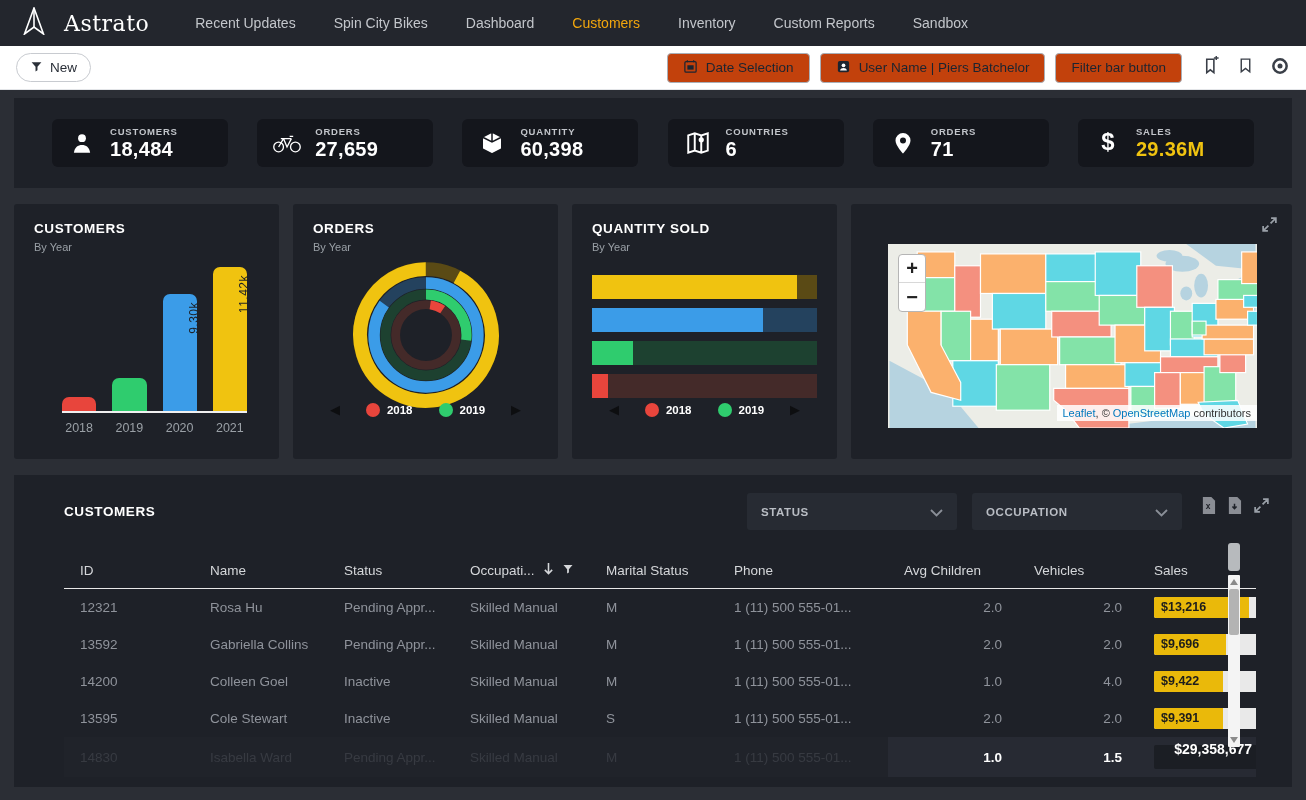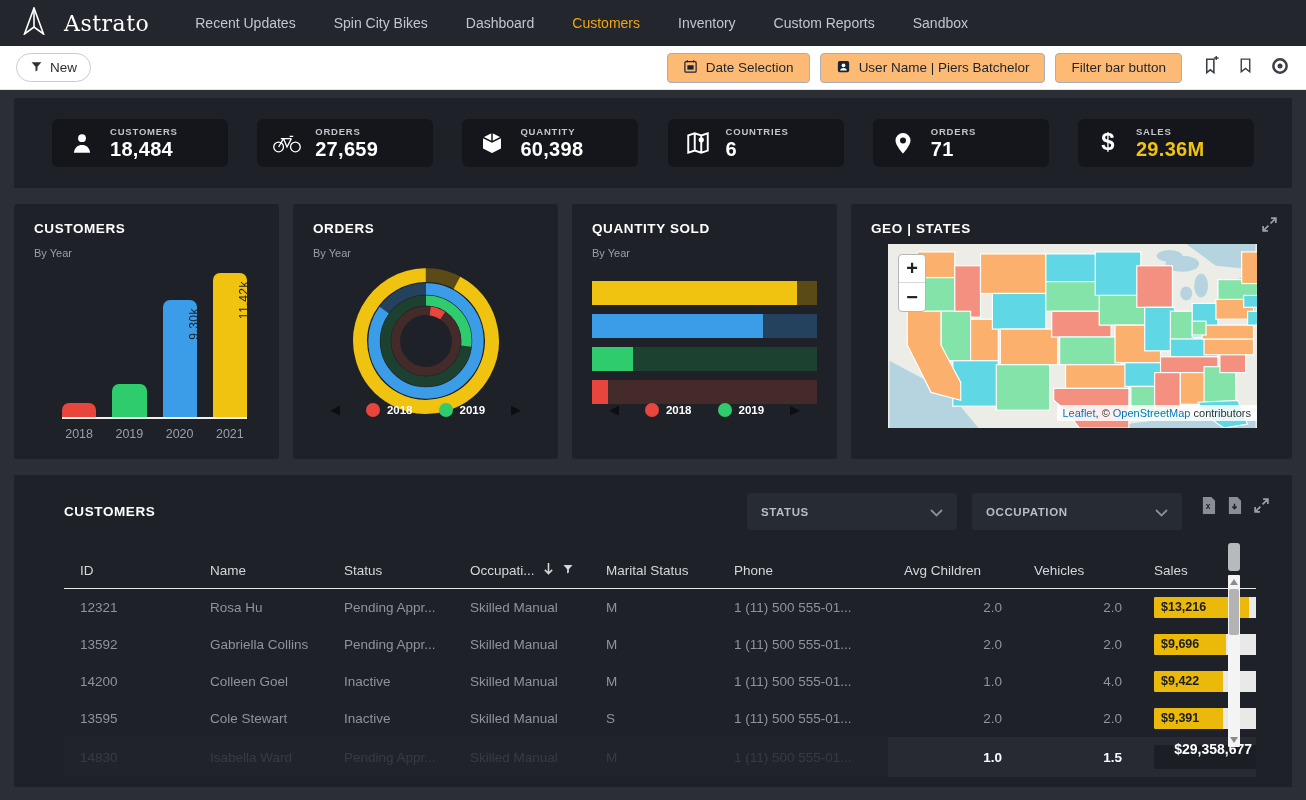--- a/index.html
+++ b/index.html
@@ -11,37 +11,37 @@
   .logo { display:flex; align-items:center; gap:18px; color:#fff; }
   .logo-text { font-family:"DejaVu Serif",serif; font-size:22px; letter-spacing:.5px; }
   .nav-items { display:flex; margin-left:46px; gap:38px; }
   .nav-item { color:#c3c6cb; font-size:14px; cursor:pointer; white-space:nowrap; }
   .nav-item.active { color:#f2a60d; }
 
   
   .toolbar { height:44px; background:#fff; display:flex; align-items:center; justify-content:space-between; padding:0 16px; border-bottom:1px solid #e3e5e8; }
   .pill { border:1px solid #c8cbd0; border-radius:15px; height:29px; padding:0 13px; display:flex; align-items:center; gap:7px; font-size:13.5px; color:#2a2f38; background:#fff; cursor:pointer; }
   .tb-right { display:flex; align-items:center; gap:10px; }
-  .tb-btn { border:1px solid #a9afb8; border-radius:4px; height:30px; padding:0 15px; font-size:13.5px; color:#1c2430; display:flex; align-items:center; gap:8px; background:#fdba74; cursor:pointer; white-space:nowrap; }
+  .tb-btn { border:1px solid #a9afb8; border-radius:4px; height:30px; padding:0 15px; font-size:13.5px; color:#1c2430; display:flex; align-items:center; gap:8px; background:#c2410c; cursor:pointer; white-space:nowrap; }
   .tb-icons { display:flex; align-items:center; gap:16px; margin-left:10px; }
   .tb-icons svg { cursor:pointer; }
 
   
   main { padding:8px 14px 0 14px; }
   .kpi-band { background:#1e2128; height:90px; display:flex; align-items:center; justify-content:space-between; padding:0 38px; }
   .kpi-card { background:#14161c; border-radius:6px; width:176px; height:48px; display:flex; align-items:center; padding:0 15px; gap:13px; }
   .kpi-icon { width:30px; display:flex; justify-content:center; color:#fff; flex:none; }
   .kpi-label { font-size:9.5px; letter-spacing:.8px; color:#c2c5ca; font-weight:bold; }
   .kpi-value { font-size:20px; color:#fff; font-weight:bold; margin-top:1px; letter-spacing:.3px; }
 
   .charts-row { display:flex; gap:14px; margin-top:16px; height:255px; }
   .chart-card { background:#1e2128; border-radius:3px; width:265px; padding:17px 20px; position:relative; flex:none; }
   .map-card { flex:1; }
   .card-title { color:#fff; font-weight:bold; font-size:13.5px; letter-spacing:.6px; }
-  .card-sub { color:#9aa0a6; font-size:11px; margin-top:11px; }
+  .card-sub { color:#9aa0a6; font-size:11px; margin-top:5px; }
 
   
   .barchart { display:flex; align-items:flex-end; gap:16px; height:146px; margin:14px 12px 0 28px; border-bottom:2px solid #f0f0f0; }
   .bar { width:37px; border-radius:7px 7px 0 0; position:relative; }
   .bar-label { position:absolute; top:8px; left:50%; transform:translateX(-50%); writing-mode:vertical-rl; rotate:180deg; font-size:12px; color:#1d2026; letter-spacing:.5px; }
   .bar-years { display:flex; gap:16px; margin:8px 12px 0 28px; }
   .bar-years span { width:37px; text-align:center; color:#9aa0a6; font-size:12.5px; }
 
   
   .donut-wrap { display:flex; justify-content:center; margin-top:6px; }
@@ -328,21 +328,20 @@
           </span>
           <span class="legend-item">
             <span class="legend-dot" style="background: rgb(47, 204, 110);"></span>
             <span class="legend-label">2019</span>
           </span>
           <span class="legend-arrow">▶</span>
         </div>
     </div>
 
     <div class="chart-card map-card">
-      <div class="card-title">GEO | STATES</div>
       <span class="expand-btn">
         <svg width="17" height="17" viewBox="0 0 16 16" fill="none" stroke="#9aa0a8" stroke-width="1.6">
             <path d="M9.5 2h4.5v4.5M14 2L9 7M6.5 14H2V9.5M2 14l5-5"></path>
           </svg>
       </span>
       <div class="map-area">
         <div class="map-zoom">
           <div>+</div>
           <div>−</div>
         </div>

